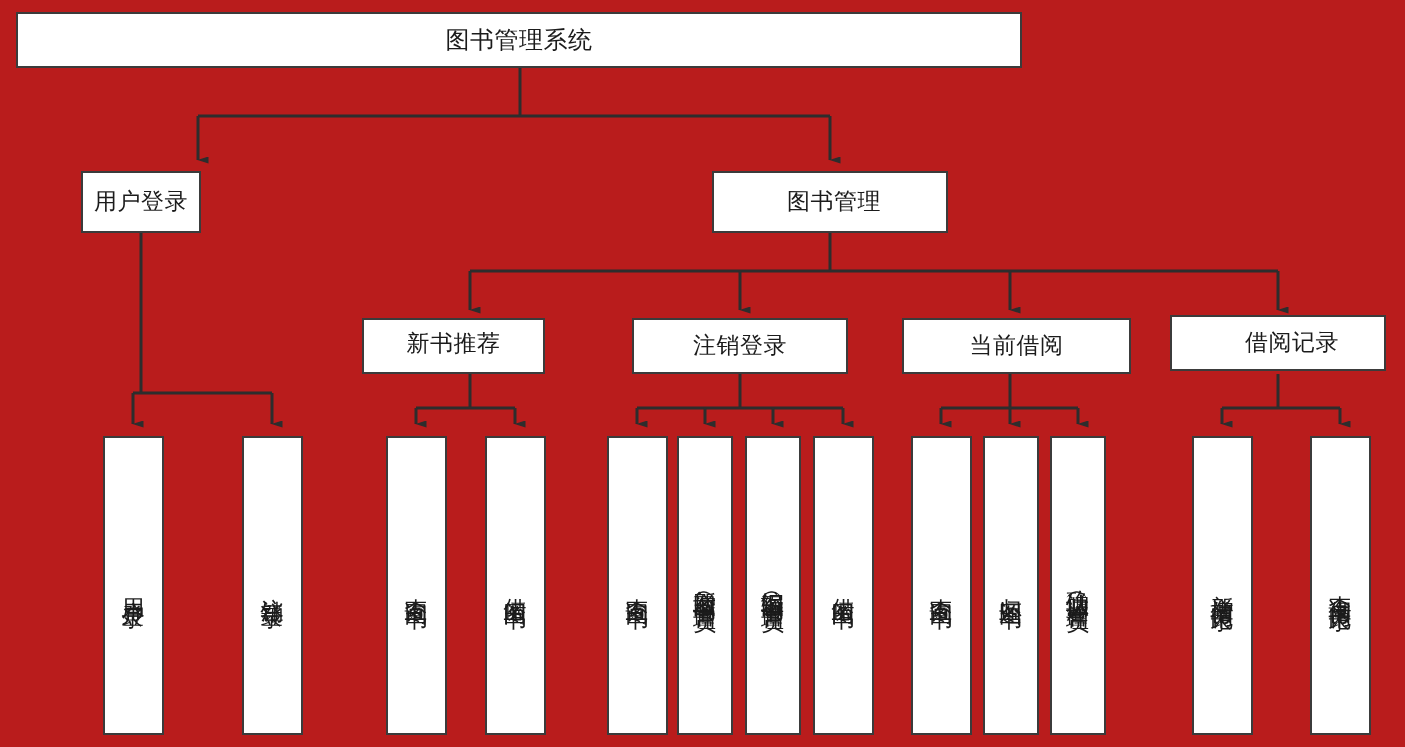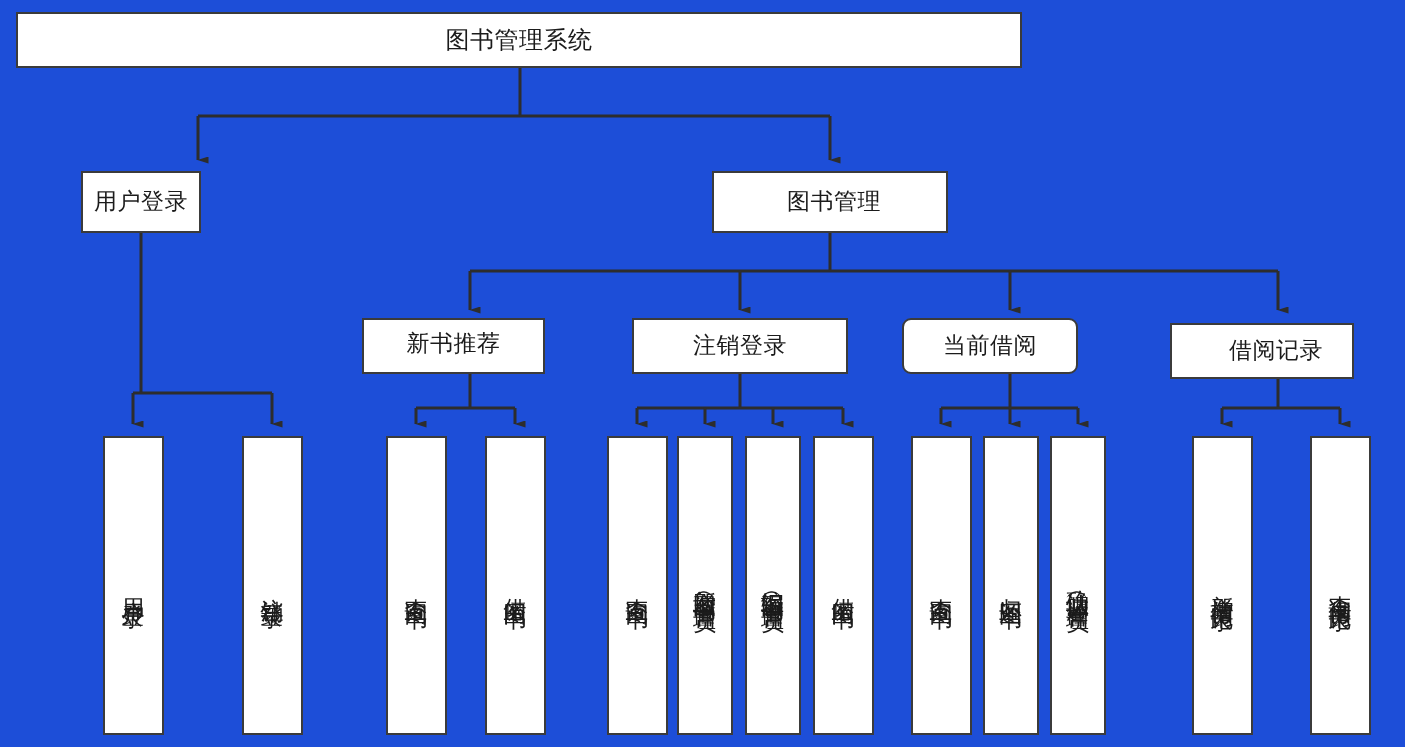--- a/index.html
+++ b/index.html
@@ -7,21 +7,21 @@
     padding: 0;
     background: #ffffff;
   }
   body {
     font-family: "Liberation Sans", "DejaVu Sans", sans-serif;
   }
   #canvas {
     position: relative;
     width: 1405px;
     height: 747px;
-    background: #1d4ed8;
+    background: #b91c1c;
     overflow: hidden;
   }
   svg#edges {
     position: absolute;
     left: 0;
     top: 0;
     width: 1405px;
     height: 747px;
   }
   .node {
@@ -127,24 +127,24 @@
   <div class="node" style="left:712px; top:171px; width:236px; height:62px;padding-left:8px;">
     <span class="label">图书管理</span>
   </div>
 
   <div class="node" style="left:362px; top:318px; width:183px; height:56px;font-family:Liberation Mono, monospace;">
     <span class="label">新书推荐</span>
   </div>
   <div class="node" style="left:632px; top:318px; width:216px; height:56px;">
     <span class="label">注销登录</span>
   </div>
-  <div class="node" style="left:902px; top:318px; width:176px; height:56px;border-radius:9px;">
+  <div class="node" style="left:902px; top:318px; width:229px; height:56px;">
     <span class="label">当前借阅</span>
   </div>
-  <div class="node" style="left:1170px; top:323px; width:184px; height:56px;padding-left:28px;">
+  <div class="node" style="left:1170px; top:315px; width:216px; height:56px;padding-left:28px;">
     <span class="label">借阅记录</span>
   </div>
 
   <div class="node vertical" style="left:103px; top:436px; width:61px; height:299px;">
     <span class="label">用户登录</span>
   </div>
   <div class="node vertical" style="left:242px; top:436px; width:61px; height:299px;">
     <span class="label">注销登录</span>
   </div>
 

